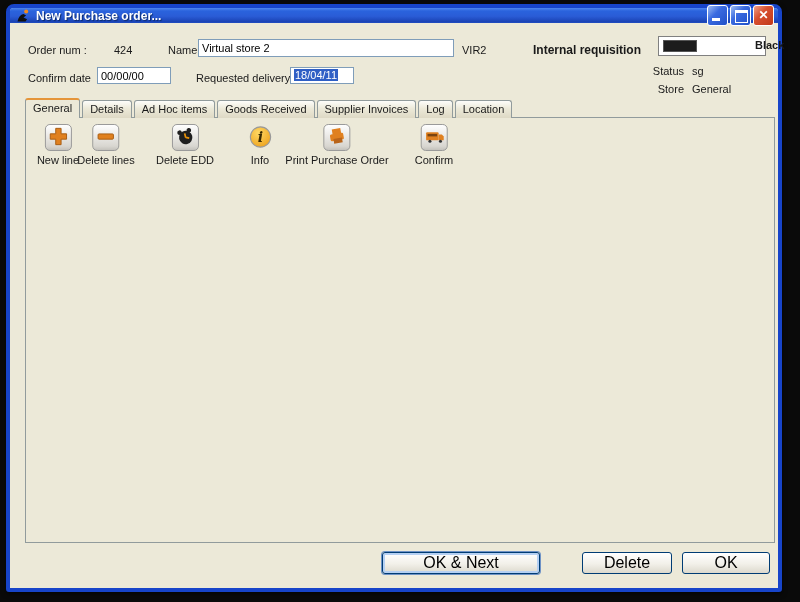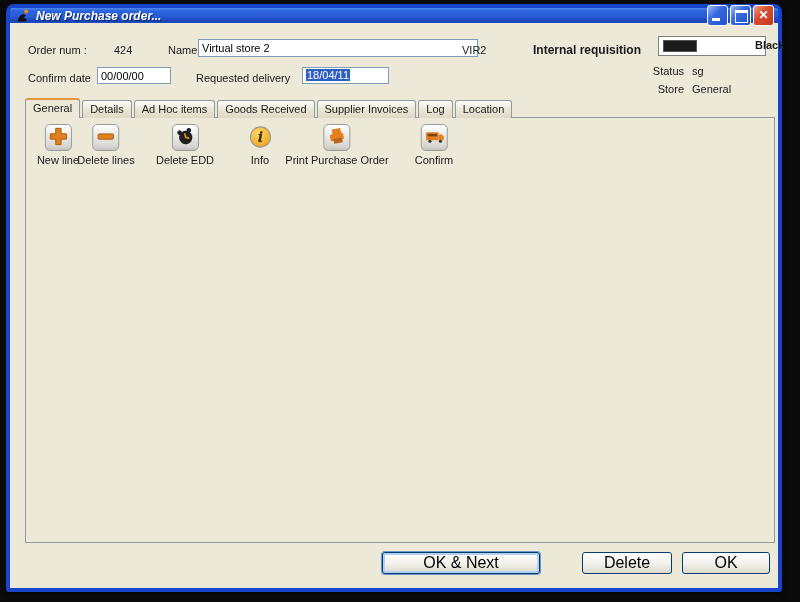--- a/index.html
+++ b/index.html
@@ -5,21 +5,21 @@
   * { margin:0; padding:0; box-sizing:border-box; }
   html,body { width:800px; height:602px; }
   body { background:#0a0a0a; font-family:"Liberation Sans", sans-serif; font-size:11px; color:#1a1a1a; position:relative; overflow:hidden; }
 
   
   .window { position:absolute; left:6px; top:4px; width:776px; height:588px;
     border:4px solid #1744c9; border-radius:8px 8px 3px 3px;
     background:#ece9d8; box-shadow:0 2px 5px rgba(0,0,0,.6); }
   .titlebar { position:absolute; left:0; top:0; right:0; height:15px;
     background:linear-gradient(180deg,#4f86ec 0%,#2a63dd 20%,#2a5cd6 55%,#1a43b4 92%,#2150c4 100%);
-    display:flex; align-items:center; padding:0 4px 0 5px; border-radius:3px 3px 0 0;font-style:italic; }
+    display:flex; align-items:center; padding:0 4px 0 5px; border-radius:3px 3px 0 0; }
   .title-icon { width:16px; height:16px; margin-right:5px; flex:none; }
   .title-text { color:#fff; font-weight:bold; font-size:12px; text-shadow:1px 1px 1px #0b2a6b; flex:1 1 auto; white-space:nowrap; }
   .win-btns { display:flex; gap:2px; }
   .wb { width:21px; height:21px; border:1px solid #fff; border-radius:3px; position:relative; cursor:default; padding:0; }
   .wb.min,.wb.max { background:linear-gradient(135deg,#9ebdf2,#3a6ae0 40%,#2050c8); }
   .wb.close { background:linear-gradient(135deg,#f0a088,#d85030 40%,#c03818); }
   .wb.min::before { content:""; position:absolute; left:4px; bottom:4px; width:8px; height:3px; background:#fff; }
   .wb.max::before { content:""; position:absolute; left:4px; top:4px; width:11px; height:9px; border:1px solid #fff; border-top-width:3px; }
   .wb.close::before { content:"\2715"; color:#fff; font-size:12px; font-weight:bold; position:absolute; left:0; right:0; top:2px; text-align:center; }
 
@@ -120,33 +120,33 @@
       <button class="wb max"></button>
       <button class="wb close"></button>
     </span>
   </div>
 
   <div class="body">
 
     <span class="abs lbl" style="left:18px;top:12px">Order num :</span>
     <span class="abs lbl" style="left:104px;top:12px">424</span>
     <span class="abs lbl" style="left:158px;top:12px">Name</span>
-    <input class="abs tinput" style="left: 188px; top: 7px; width: 280px; height: 18px;" value="Virtual store 2">
+    <input class="abs tinput" style="left: 188px; top: 7px; width: 256px; height: 18px;" value="Virtual store 2">
     <span class="abs lbl" style="left:452px;top:12px">VIR2</span>
     <span class="abs lbl bold" style="left:523px;top:11px;font-size:12px">Internal requisition</span>
 
     <div class="abs colorbox">
       <span class="swatch"></span>
       <span class="cname">Black</span>
     </div>
 
     <span class="abs lbl" style="left:18px;top:40px">Confirm date</span>
     <input class="abs tinput" style="left: 87px; top: 35px; width: 74px; height: 17px;" value="00/00/00">
     <span class="abs lbl" style="left:186px;top:40px">Requested delivery</span>
-    <div class="abs field" style="left:292px;top:35px;width:87px;height:17px">
+    <div class="abs field" style="left:280px;top:35px;width:64px;height:17px">
       <span class="sel">18/04/11</span>
     </div>
 
     <span class="abs lbl" style="left:628px;top:33px;width:46px;text-align:right;display:inline-block">Status</span>
     <span class="abs lbl" style="left:682px;top:33px">sg</span>
     <span class="abs lbl" style="left:628px;top:51px;width:46px;text-align:right;display:inline-block">Store</span>
     <span class="abs lbl" style="left:682px;top:51px">General</span>
 
     <div class="tabs">
       <span class="tab active">General</span>

